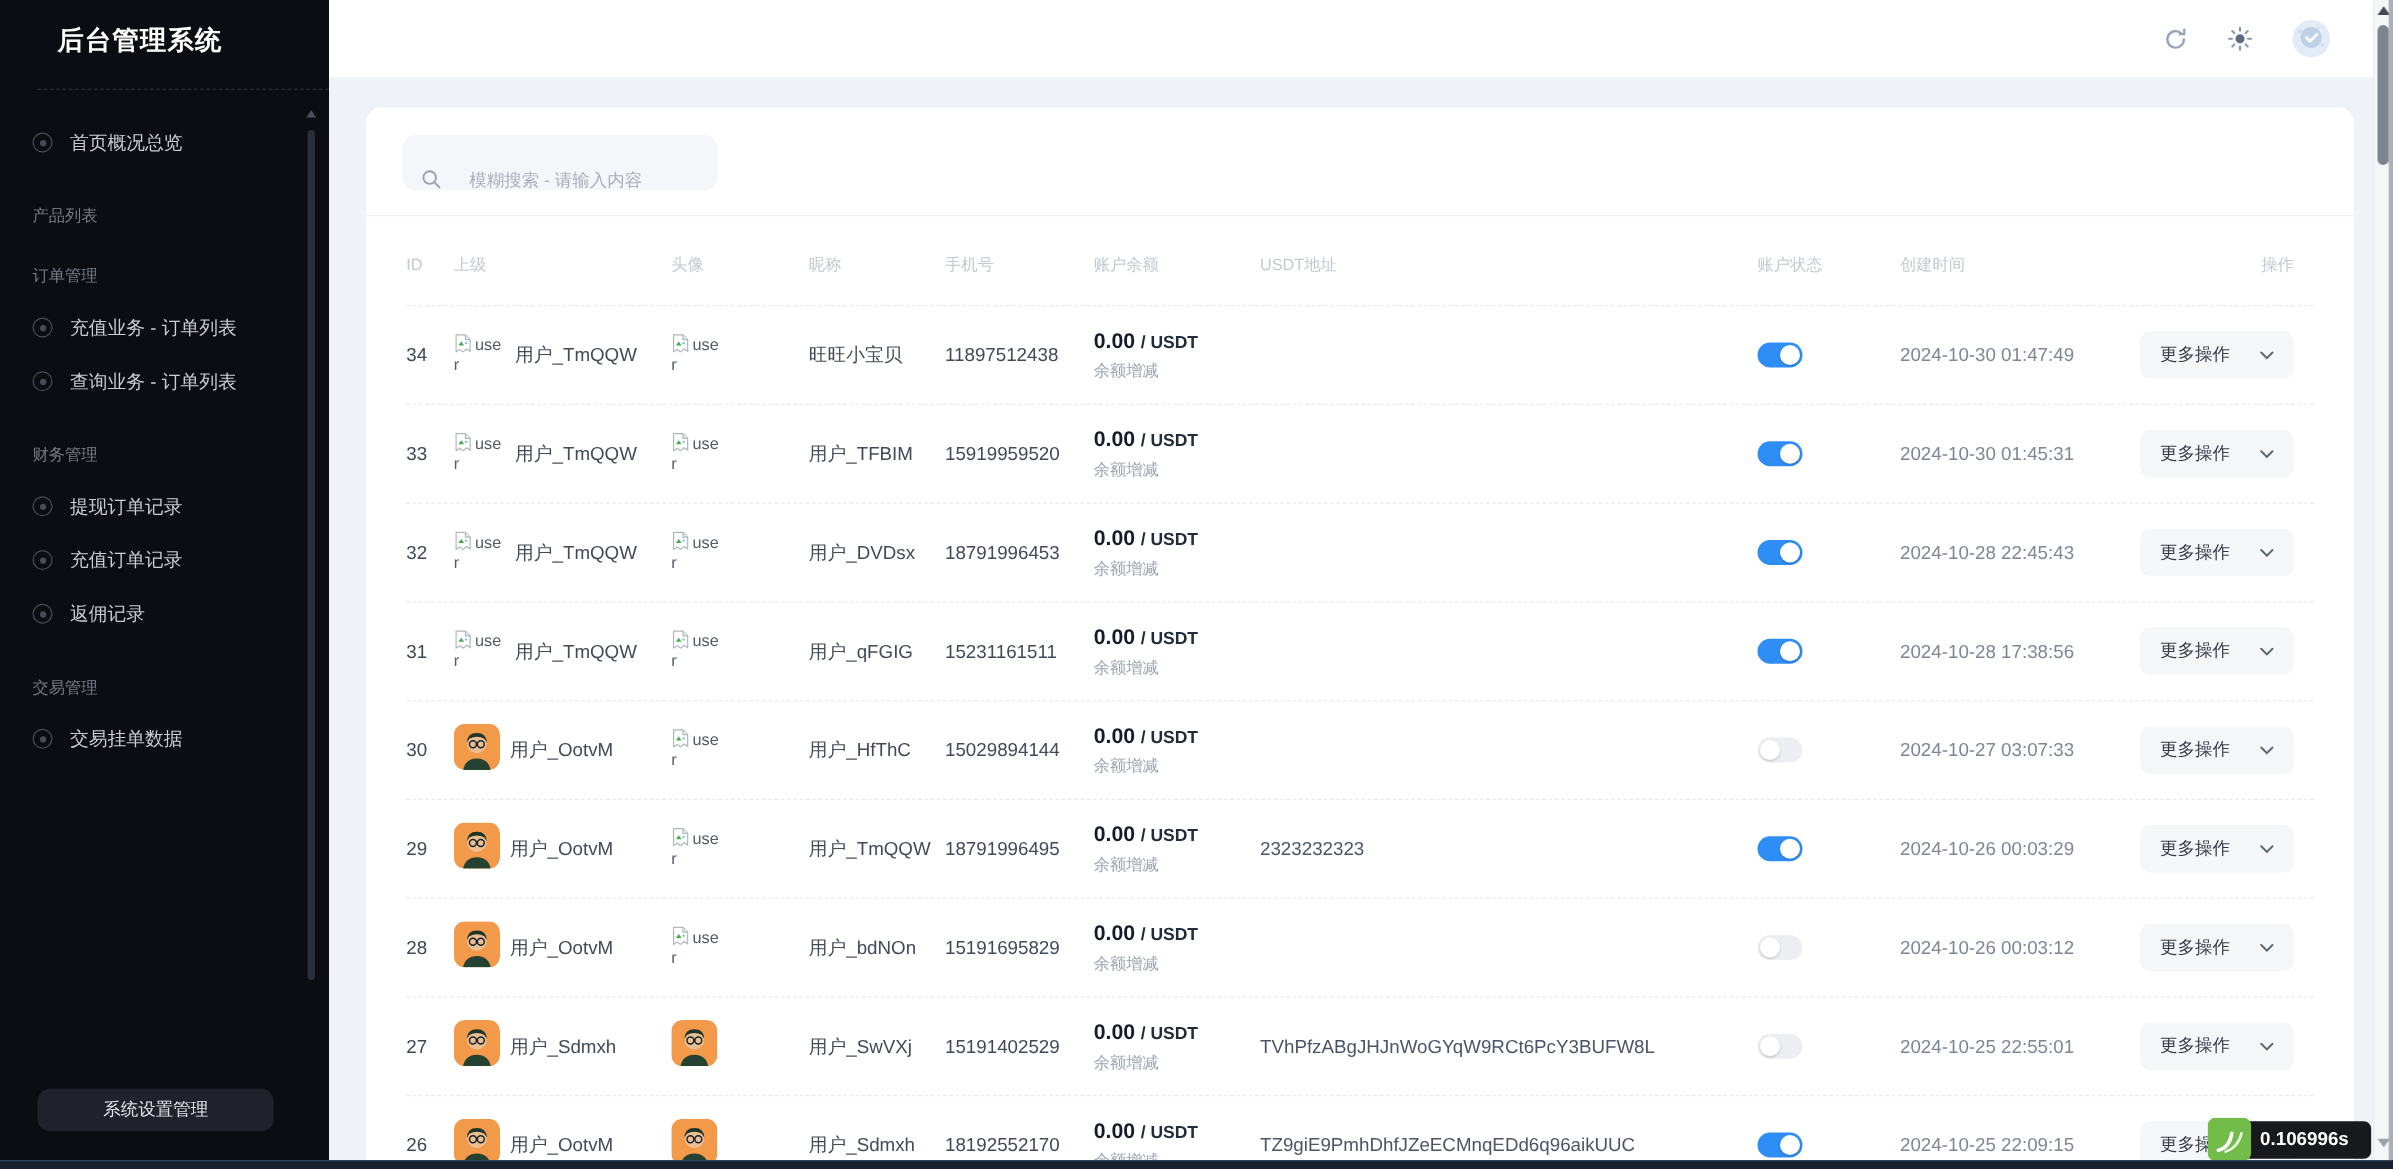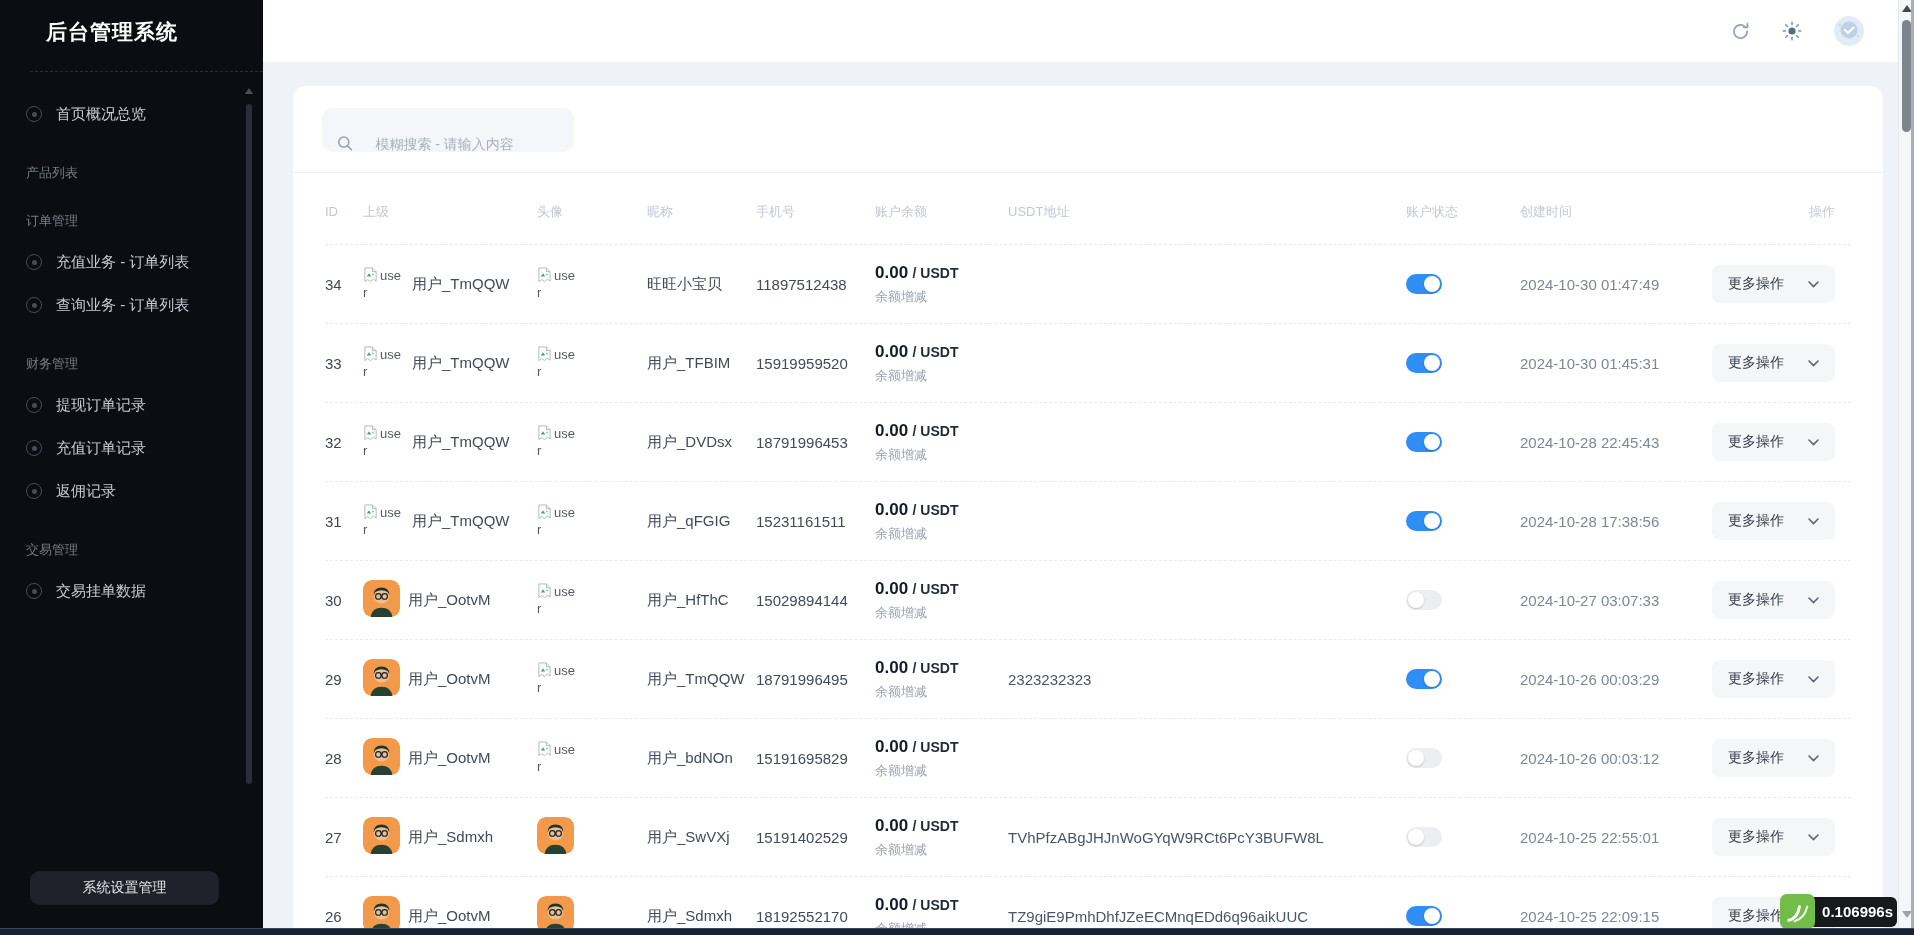--- a/index.html
+++ b/index.html
@@ -53,21 +53,21 @@
   .broken svg { vertical-align:-2px; margin-right:2px; }
   .toggle { width:36px;height:20px;border-radius:10px;position:relative;cursor:pointer; }
   .toggle.on { background:#2f8df6; } .toggle.off { background:#eceef2; }
   .toggle .knob { position:absolute;top:2px;width:16px;height:16px;border-radius:50%;background:#fff;box-shadow:0 1px 2px rgba(0,0,0,.18); }
   .toggle.on .knob { right:2px; } .toggle.off .knob { left:2px; }
   .more-btn { display:inline-flex; align-items:center; gap:24px; height:38px; padding:0 16px; background:#f5f6f8; border-radius:8px; font-size:14px; color:#333a46; cursor:pointer; white-space:nowrap; }
 
   
   .debug { position:fixed; right:17px; bottom:6px; display:flex; align-items:center; z-index:40; }
   .tp-icon { width:35px; height:35px; z-index:2; margin-right:-7px; cursor:pointer; }
-  .debug-pill { height:30px; background:#17191d; border-radius:6px; color:#fff; font-size:15px; font-weight:bold; display:flex; align-items:center; padding:0 4px 0 14px; }
+  .debug-pill { height:30px; background:#17191d; border-radius:6px; color:#fff; font-size:15px; font-weight:bold; display:flex; align-items:center; padding:0 18px 0 14px; }
 
   
   .page-scroll { position:fixed; right:0; top:0; bottom:7px; width:16px; background:#f5f6f8; border-left:1px solid #e3e6ea; z-index:35; }
   .page-scroll::after { content:""; position:absolute; right:0; top:0; bottom:0; width:3px; background:#aab0b7; }
   .ps-up { position:absolute; top:5px; left:3px; width:0;height:0; border-left:5px solid transparent;border-right:5px solid transparent;border-bottom:7px solid #44484f; }
   .ps-thumb { position:absolute; top:20px; left:3px; width:9px; height:112px; border-radius:5px; background:#7e848d; }
   .ps-down { position:absolute; bottom:10px; left:3px; width:0;height:0; border-left:5px solid transparent;border-right:5px solid transparent;border-top:7px solid #9da3ab; }
   .bottom-strip { position:fixed; left:0; right:0; bottom:0; height:7px; background:#18222e; border-top:1px solid #33465a; z-index:50; }
 </style>
 </head>

